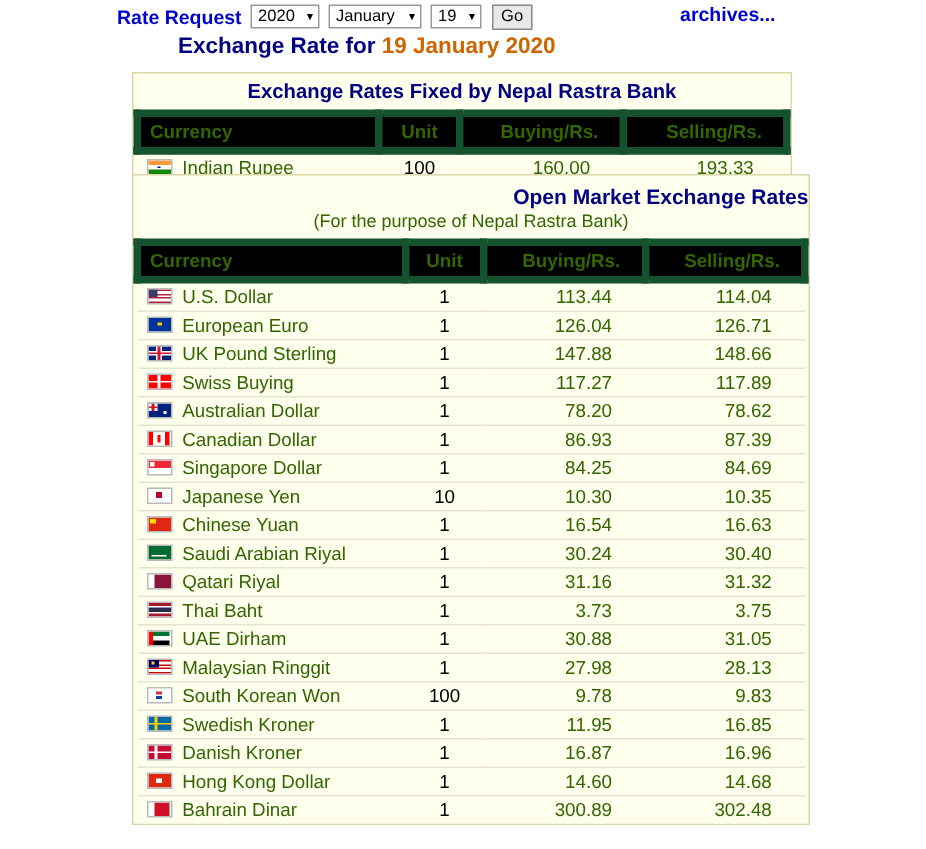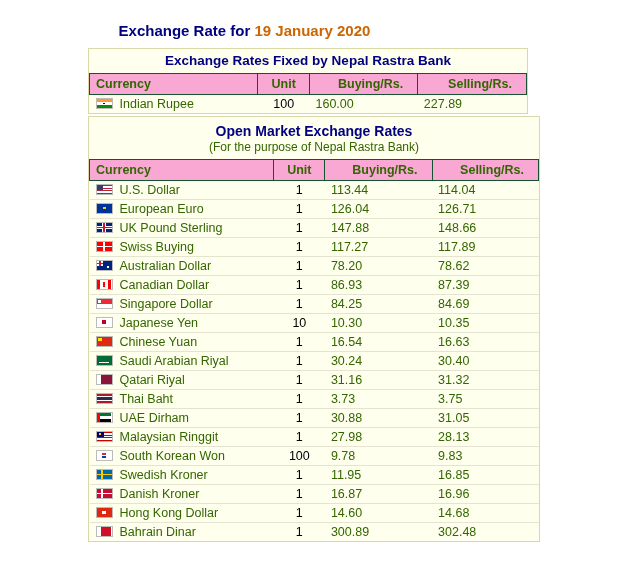--- a/index.html
+++ b/index.html
@@ -111,39 +111,39 @@
     font-weight: bold;
     font-size: 13.5px;
     padding: 4px 0 5px 0;
   }
   table.rates {
     border-collapse: collapse;
     width: 100%;
     font-size: 12.5px;
   }
   table.rates th {
-    background: #f9a8d4;
+    background: #000000;
     color: #336600;
     font-weight: bold;
     text-align: left;
     padding: 3px 6px;
-    border: 1px solid #14532d;
+    border: 5px solid #14532d;
     font-size: 12.5px;
   }
   table.rates th.c { text-align: center; }
   table.rates th.r { text-align: right; padding-right: 14px;}
   table.rates td {
     padding: 2px 6px;
     border-bottom: 1px solid #e4e4d0;
     color: #336600;
     font-size: 12.5px;
     background: #ffffee;
   }
   table.rates td.num {
-    text-align: left;
+    text-align: right;
     padding-right: 22px;
     color: #336600;
   }
   table.rates td.unit {
     text-align: center;
     color: #000000;
   }
   table.rates td.cur {
     white-space: nowrap;
     margin-top: 37px;
@@ -171,38 +171,60 @@
   .open-wrap {
     position: absolute;
     top: 116px;
     left: 88px;
     width: 452px;
     border: 1px solid #d8d8a8;
     background: #ffffee;
     box-sizing: border-box;
   }
   .open-title {
-    text-align: center;
+    text-align: right;
     color: #000080;
     font-weight: bold;
     font-size: 14px;
     padding: 6px 0 0 0;
   }
   .open-sub {
     text-align: center;
     color: #336600;
     font-size: 12px;
     padding: 1px 0 5px 0;
   }
 </style>
 </head>
 <body>
 
 <div id="page">
 
+  <div class="topbar">
+    <span class="rate-request-label">Rate Request</span>
+
+    <span class="selector sel-year">
+      <span>2020</span>
+      <span class="caret">▼</span>
+    </span>
+
+    <span class="selector sel-month">
+      <span>January</span>
+      <span class="caret">▼</span>
+    </span>
+
+    <span class="selector sel-day">
+      <span>19</span>
+      <span class="caret">▼</span>
+    </span>
+
+    <span class="go-button">Go</span>
+
+    <a class="archives-link" href="#">archives...</a>
+  </div>
 
   <div class="page-heading">
     <span>Exchange Rate for </span><span class="date">19 January 2020</span>
   </div>
 
   <div class="fixed-wrap">
     <div class="fixed-title">Exchange Rates Fixed by Nepal Rastra Bank</div>
     <table class="rates">
       <thead>
         <tr>
@@ -210,21 +232,21 @@
           <th class="c" style="width:52px">Unit</th>
           <th class="r" style="width:108px">Buying/Rs.</th>
           <th class="r" style="width:110px">Selling/Rs.</th>
         </tr>
       </thead>
       <tbody id="fixed-body">
           <tr>
             <td class="cur"><span class="flag"><i style="background:#ff9933;left:0%;top:0%;width:100%;height:33%"></i><i style="background:#ffffff;left:0%;top:33%;width:100%;height:34%"></i><i style="background:#138808;left:0%;top:67%;width:100%;height:33%"></i><i style="background:#000080;left:44%;top:44%;width:12%;height:12%"></i></span><span>Indian Rupee</span></td>
             <td class="unit">100</td>
             <td class="num">160.00</td>
-            <td class="num">227.89</td>
+            <td class="num">193.33</td>
           </tr>
         </tbody>
     </table>
   </div>
 
   <div class="open-wrap">
     <div class="open-title">Open Market Exchange Rates</div>
     <div class="open-sub">(For the purpose of Nepal Rastra Bank)</div>
     <table class="rates">
       <thead>

